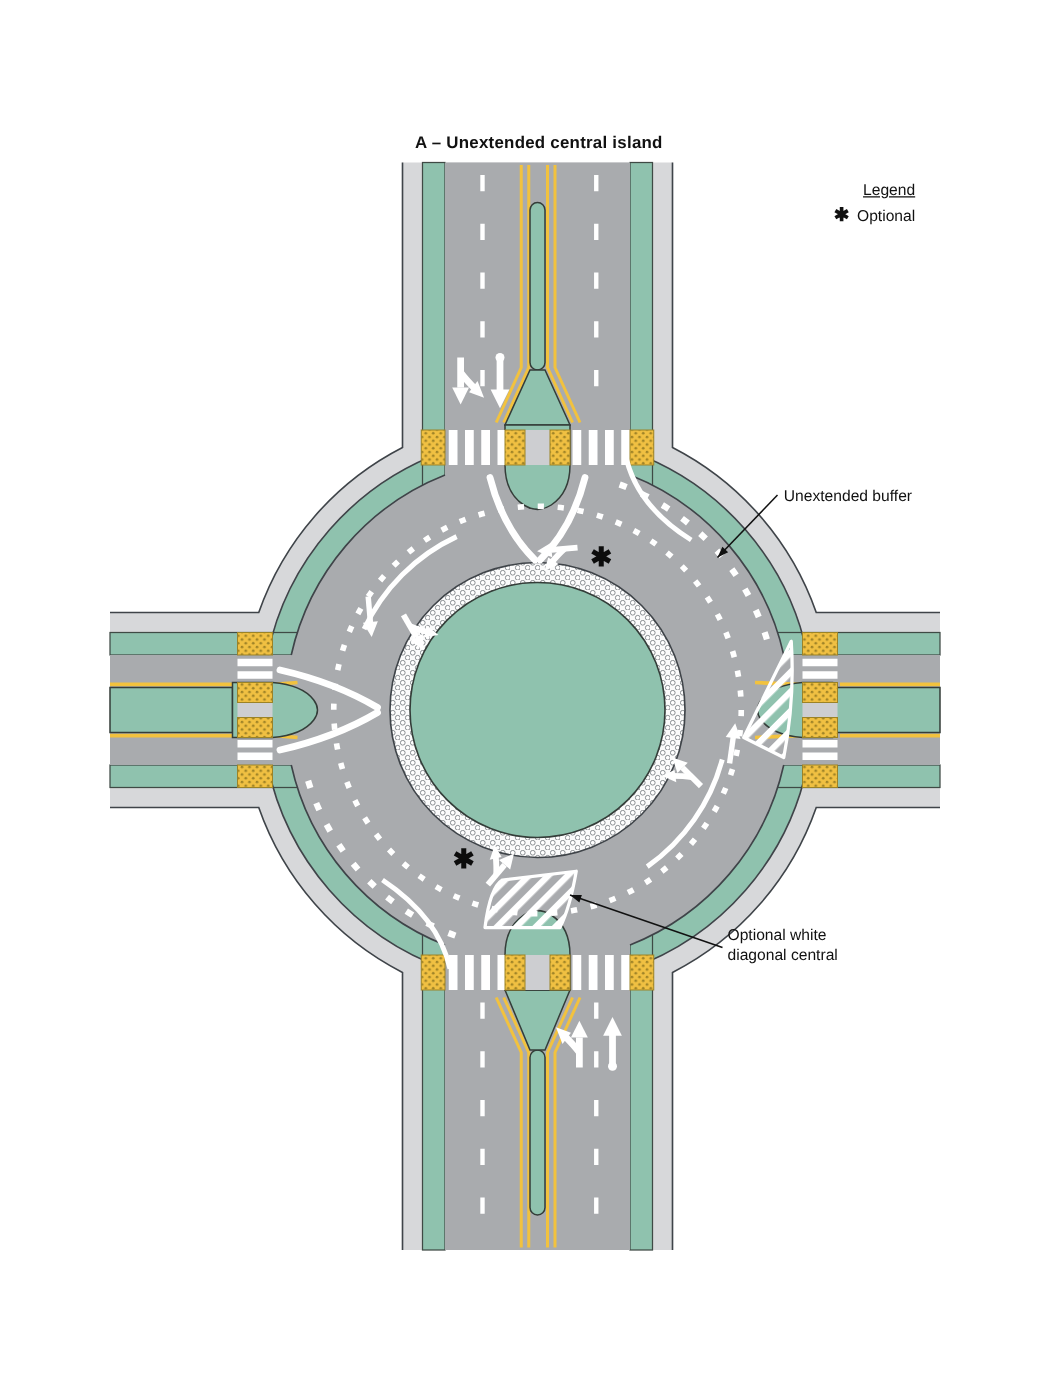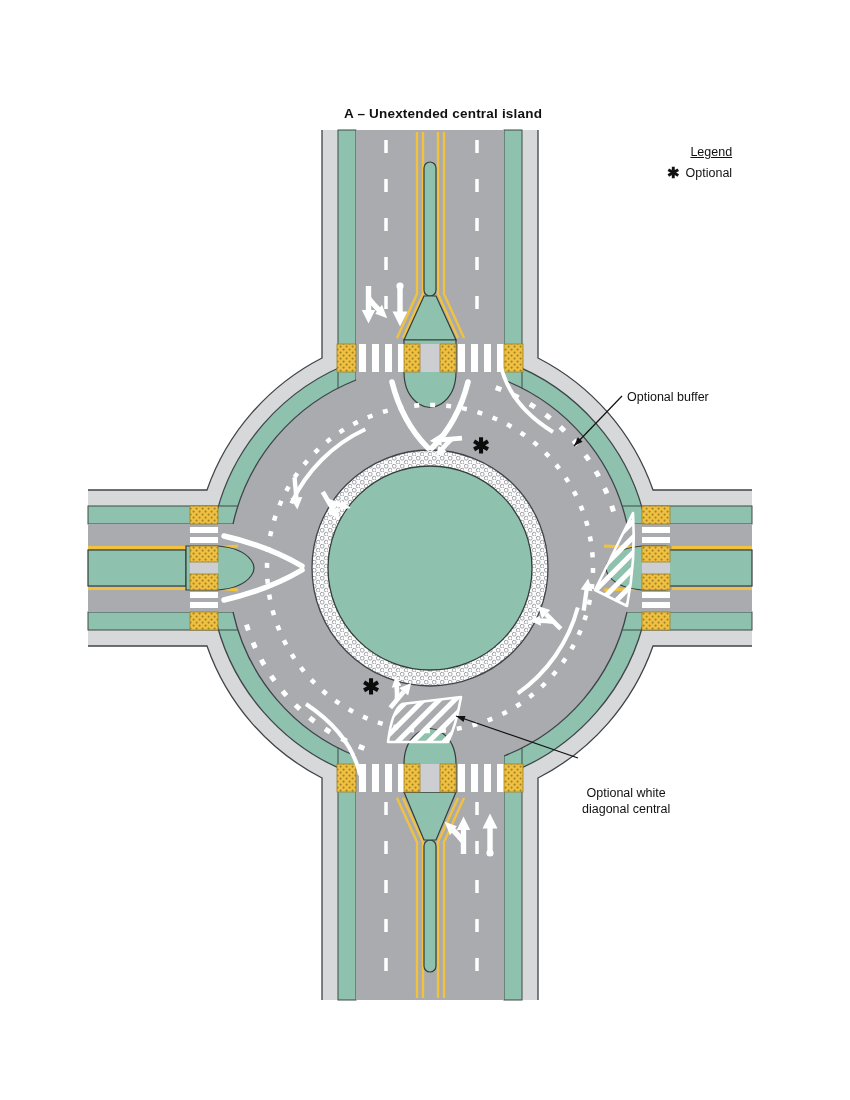--- a/index.html
+++ b/index.html
@@ -1,20 +1,20 @@
 <!DOCTYPE html>
 <html><head>
 <meta charset="utf-8">
 <style>
   html,body{margin:0;padding:0;background:#fff;}
   #page{position:relative;width:850px;height:1100px;background:#fff;overflow:hidden;
         font-family:"Liberation Sans", sans-serif;color:#111;}
   #diagram-svg{position:absolute;left:0;top:0;}
   .overlay{position:absolute;}
-  .title{font-size:13.5px;font-weight:bold;letter-spacing:.2px;margin-left:12px;}
+  .title{font-size:13.5px;font-weight:bold;letter-spacing:.2px;}
   .legend-heading{font-size:12.5px;text-decoration:underline;}
   .legend-row{display:flex;align-items:center;gap:6px;}
   .legend-star{font-size:15px;font-weight:bold;line-height:1;}
   .legend-label{font-size:12.5px;}
   .callout{font-size:12.5px;line-height:16px;}
 </style>
 </head>
 <body>
 
 <div id="page">
@@ -243,20 +243,20 @@
 <div class="overlay title" style="left:332px;top:106px;">A – Unextended central island</div>
 
 <div class="overlay" style="left:668px;top:145px;text-align:right;">
   <div class="legend-heading">Legend</div>
   <div class="legend-row" style="margin-top:6px;margin-left:-1px;">
     <span class="legend-star">✱</span>
     <span class="legend-label">Optional</span>
   </div>
 </div>
 
-<div class="overlay callout" style="left:627px;top:389px;">Optional buffer</div>
-
-<div class="overlay callout" style="left:582px;top:785px;text-align:center;">
+<div class="overlay callout" style="left:627px;top:389px;">Unextended buffer</div>
+
+<div class="overlay callout" style="left:582px;top:740px;">
   <div>Optional white</div>
   <div>diagonal central</div>
 </div>
 
 </div>
 
 </body></html>

